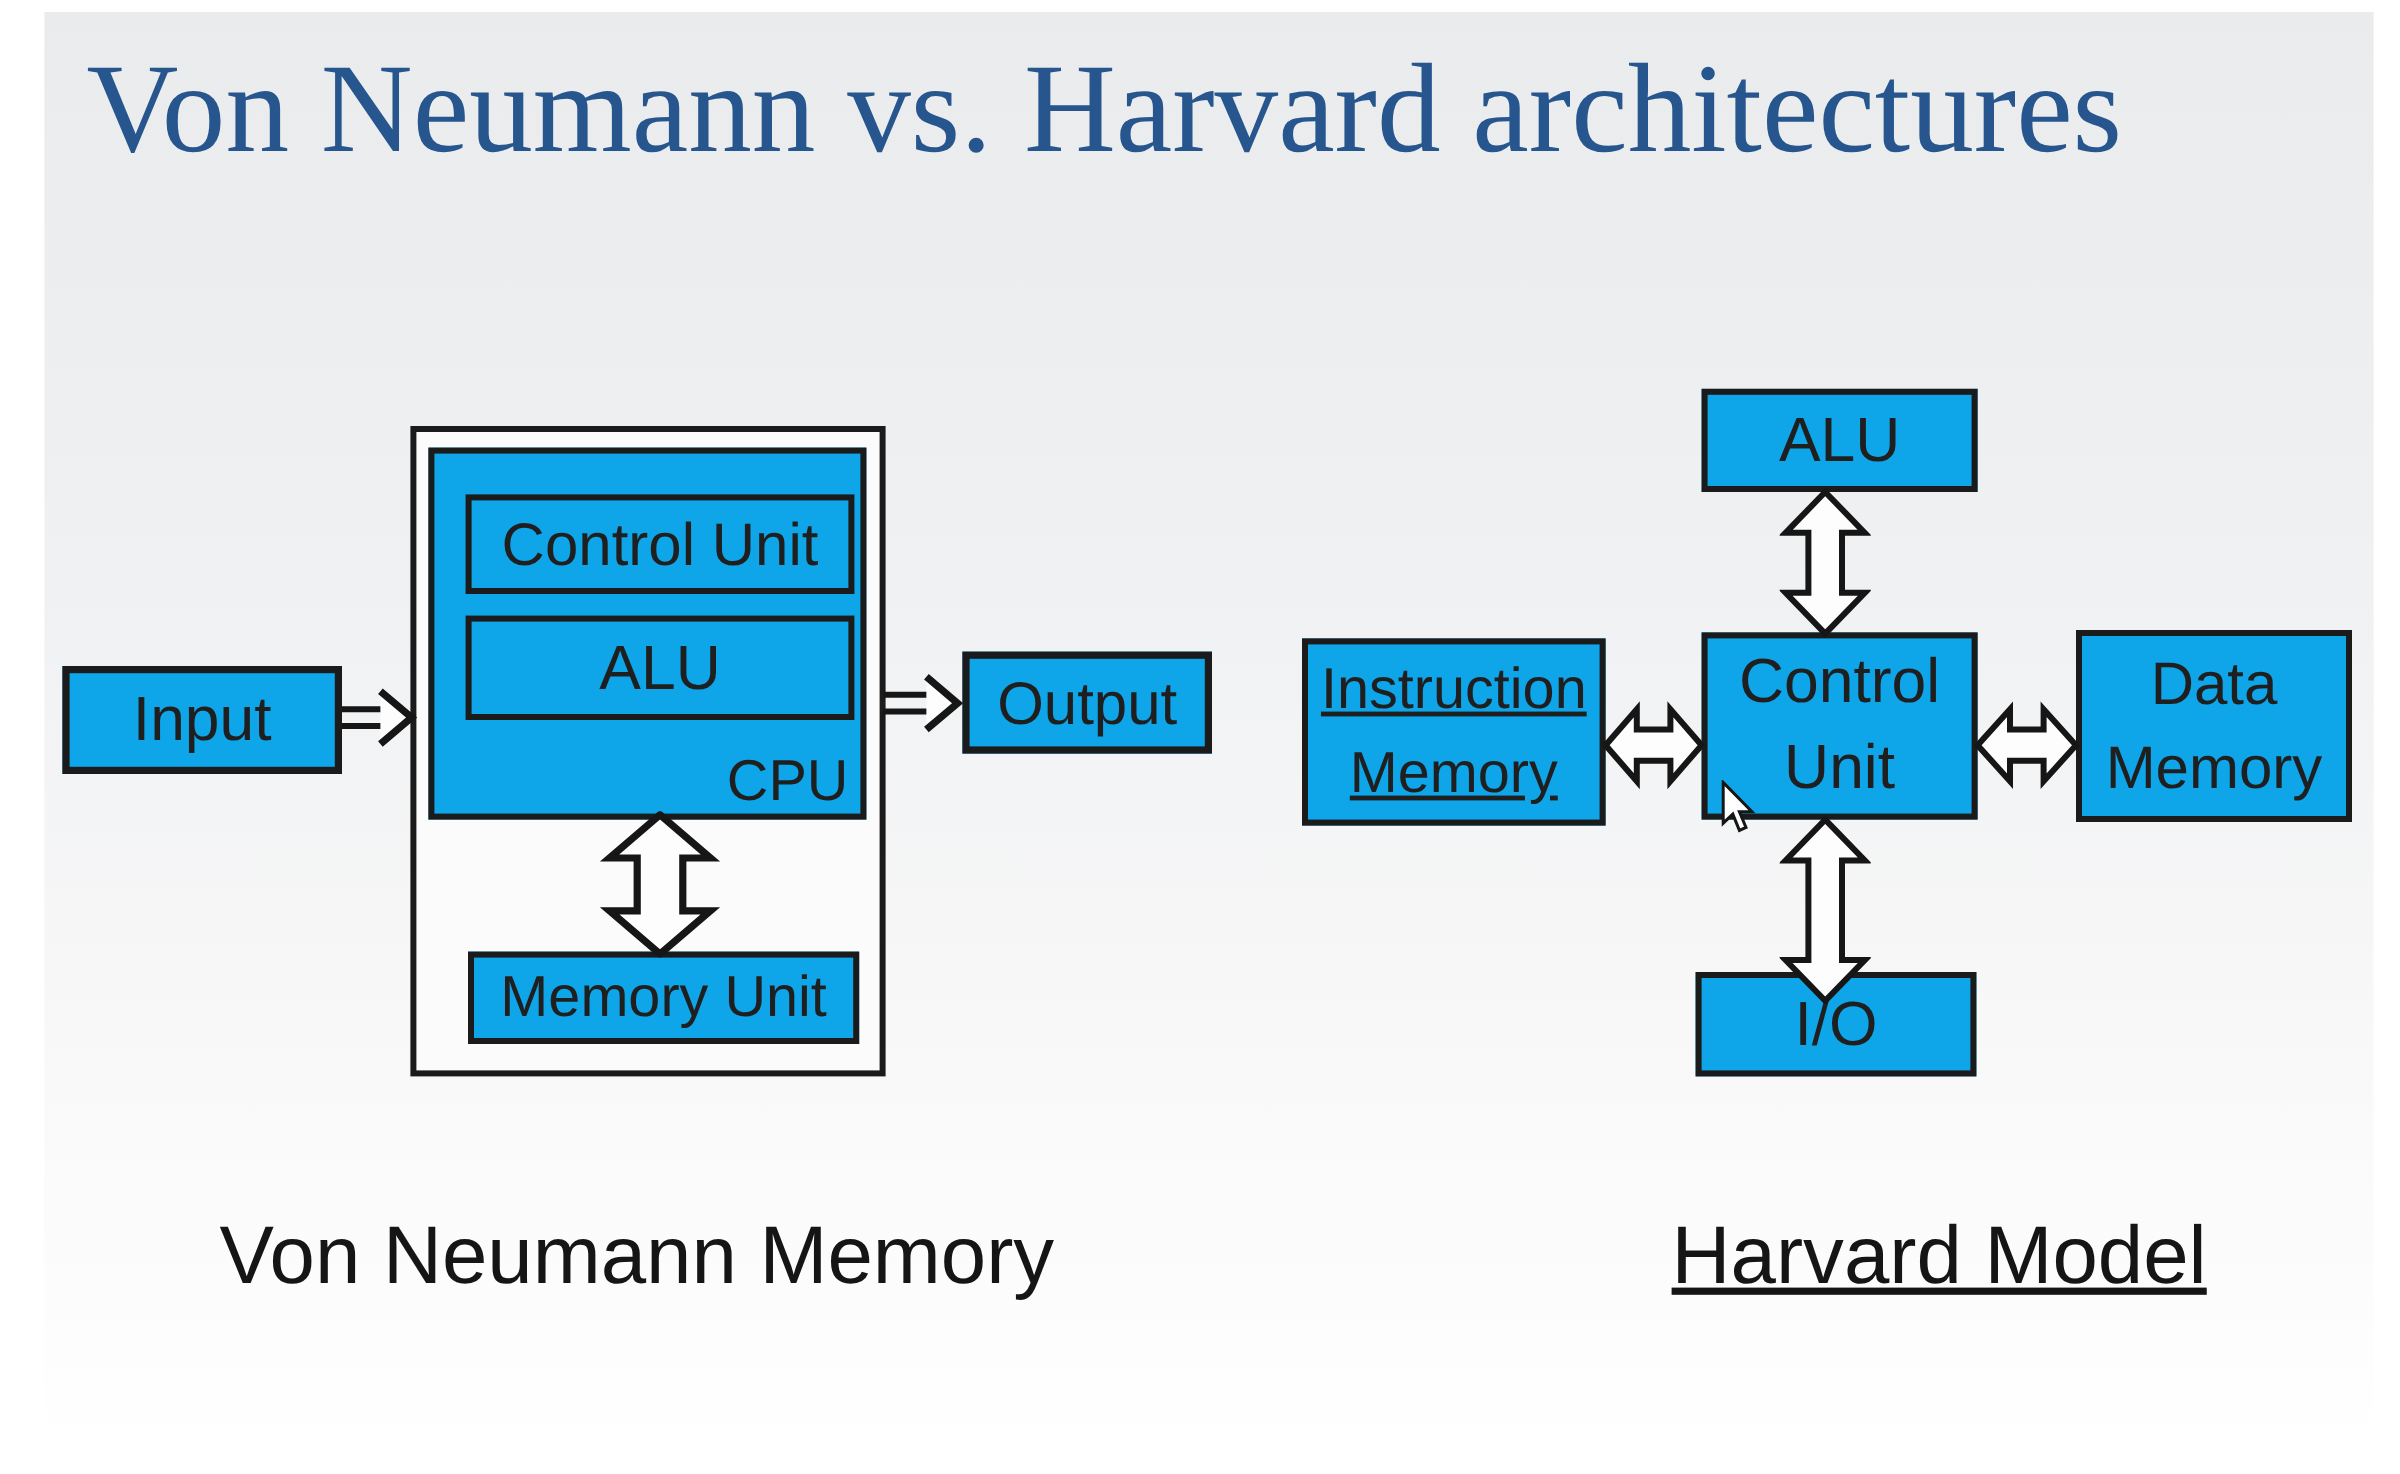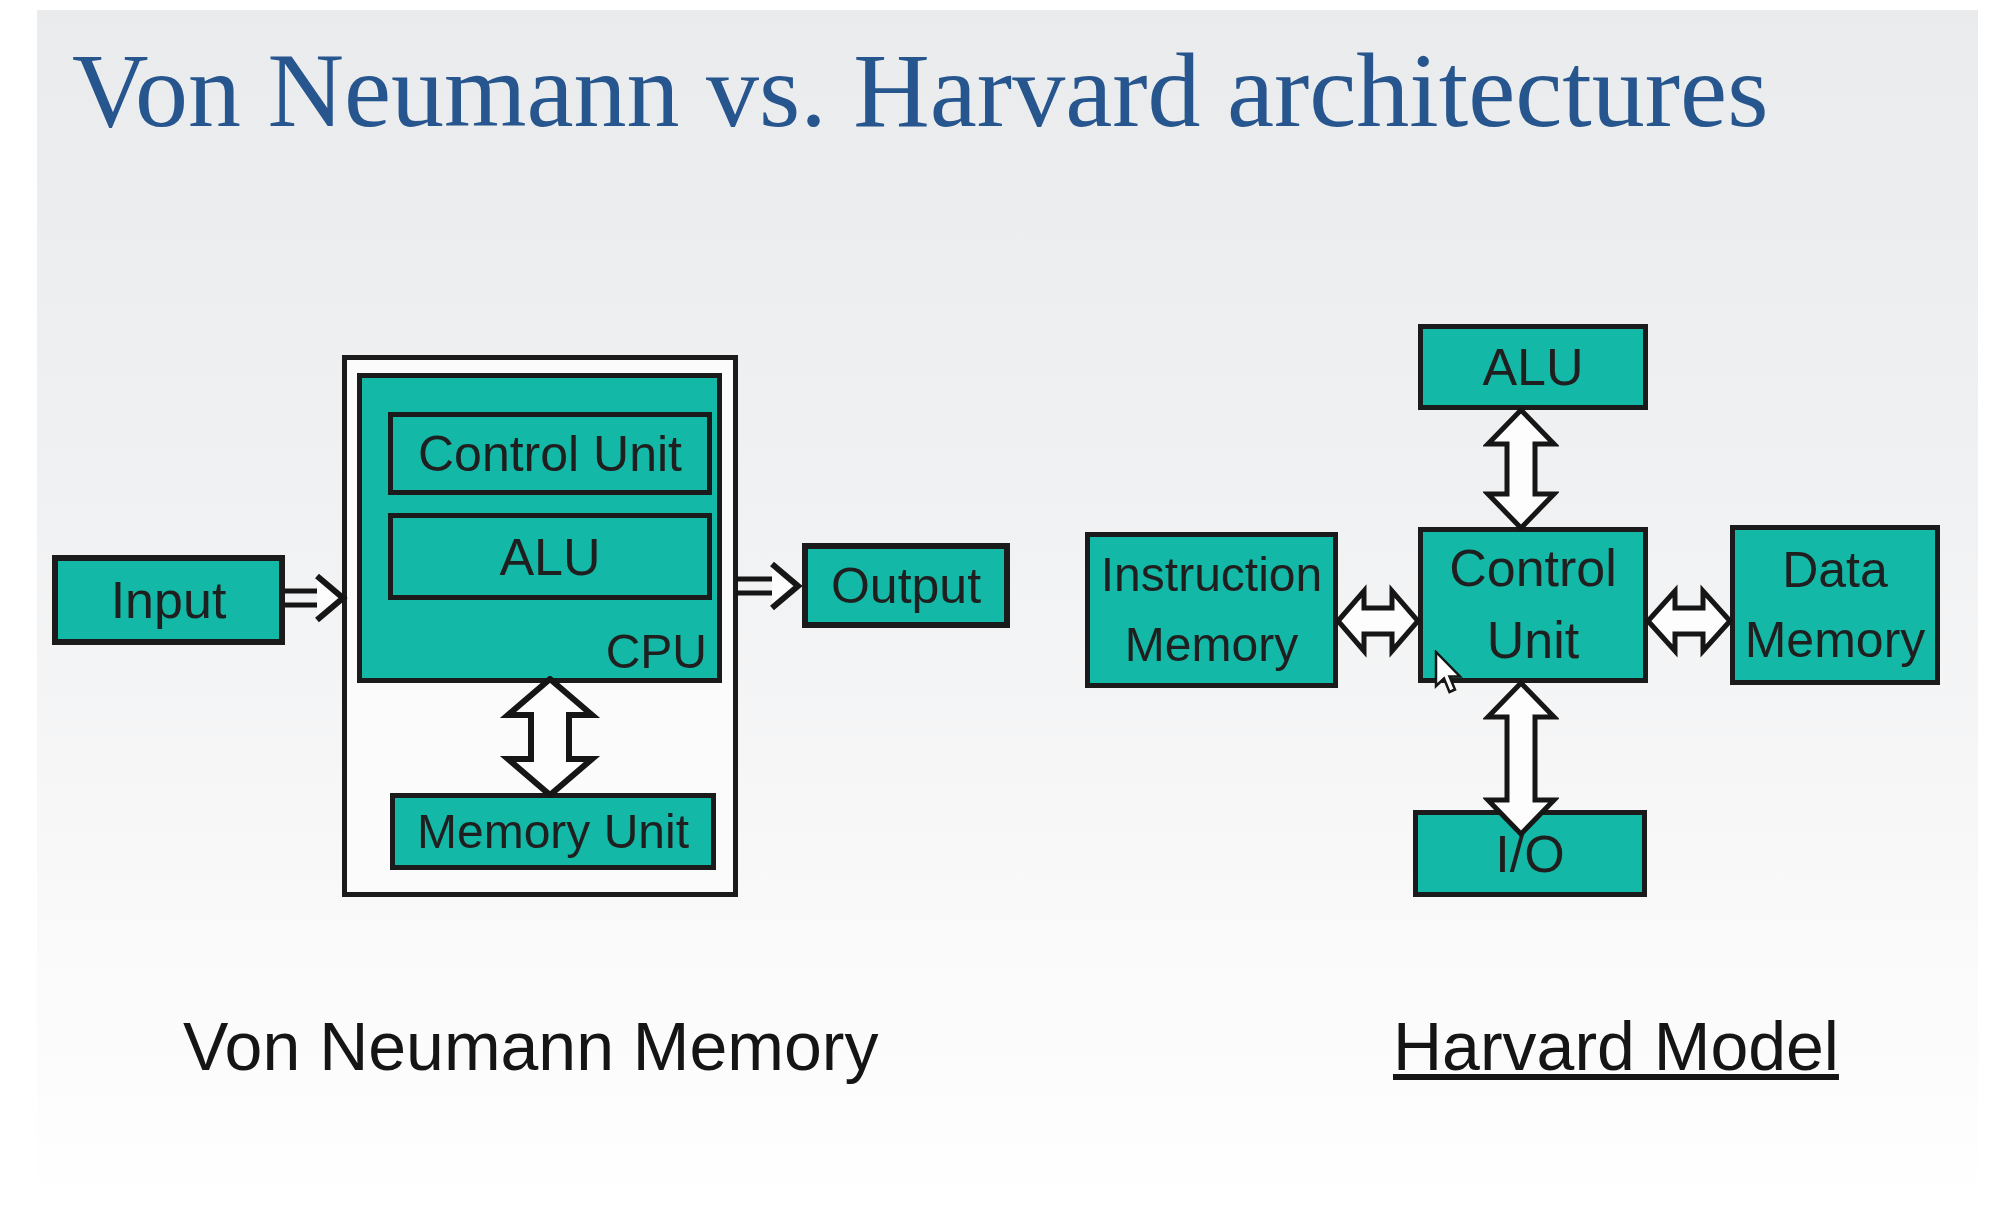--- a/index.html
+++ b/index.html
@@ -11,40 +11,40 @@
     position:absolute;left:37px;top:10px;width:1941px;height:1204px;
     background:linear-gradient(180deg,#eaebec 0%,#f0f1f2 40%,#f9f9fa 75%,#ffffff 100%);
   }
   .canvas{position:absolute;left:0;top:0;width:2000px;height:1228px;}
   .title{
     position:absolute;left:72px;top:30px;width:1890px;
     font-family:"Liberation Serif",serif;font-size:106px;font-weight:400;
     color:#27568f;letter-spacing:0px;white-space:nowrap;
   }
   .box{
-    position:absolute;box-sizing:border-box;background:#14b8a6;
+    position:absolute;box-sizing:border-box;background:#0ea5e9;
     border:5px solid #1b1b1b;color:#1f1f1f;
     display:flex;align-items:center;justify-content:center;text-align:center;
   }
   
   .vn-outer{left:342px;top:355px;width:396px;height:542px;background:#fbfbfc;}
   .vn-cpu{left:357px;top:373px;width:365px;height:310px;}
   .vn-cpu-label{
     position:absolute;right:10px;bottom:2px;font-size:48px;line-height:1;color:#1f1f1f;
   }
   .vn-control{left:388px;top:412px;width:324px;height:83px;font-size:50px;}
   .vn-alu{left:388px;top:513px;width:324px;height:87px;font-size:52px;}
   .vn-memory{left:390px;top:793px;width:326px;height:77px;font-size:48px;}
   .vn-input{left:52px;top:555px;width:233px;height:90px;font-size:52px;border-width:6px;}
   .vn-output{left:802px;top:543px;width:208px;height:85px;font-size:50px;border-width:6px;}
   
   .h-alu{left:1418px;top:324px;width:230px;height:86px;font-size:52px;}
   .h-cu{left:1418px;top:527px;width:230px;height:156px;font-size:52px;line-height:1.38;padding:0 12px;}
-  .h-im{left:1085px;top:532px;width:253px;height:156px;font-size:48px;line-height:1.45;}
-  .h-dm{left:1730px;top:525px;width:210px;height:160px;font-size:50px;line-height:1.4;padding:0 12px;}
+  .h-im{left:1085px;top:532px;width:253px;height:156px;font-size:48px;line-height:1.45;text-decoration:underline;}
+  .h-dm{left:1730px;top:525px;width:230px;height:160px;font-size:50px;line-height:1.4;padding:0 12px;}
   .h-io{left:1413px;top:810px;width:234px;height:87px;font-size:52px;}
   
   .caption{
     position:absolute;font-size:68px;color:#151515;white-space:nowrap;line-height:1;
   }
   .caption.vn{left:183px;top:1012px;}
   .caption.h{left:1393px;top:1012px;text-decoration:underline;}
   .arrow{position:absolute;}
   .arrow path,.arrow polygon{stroke:#161616;stroke-linejoin:miter;}
 </style>

